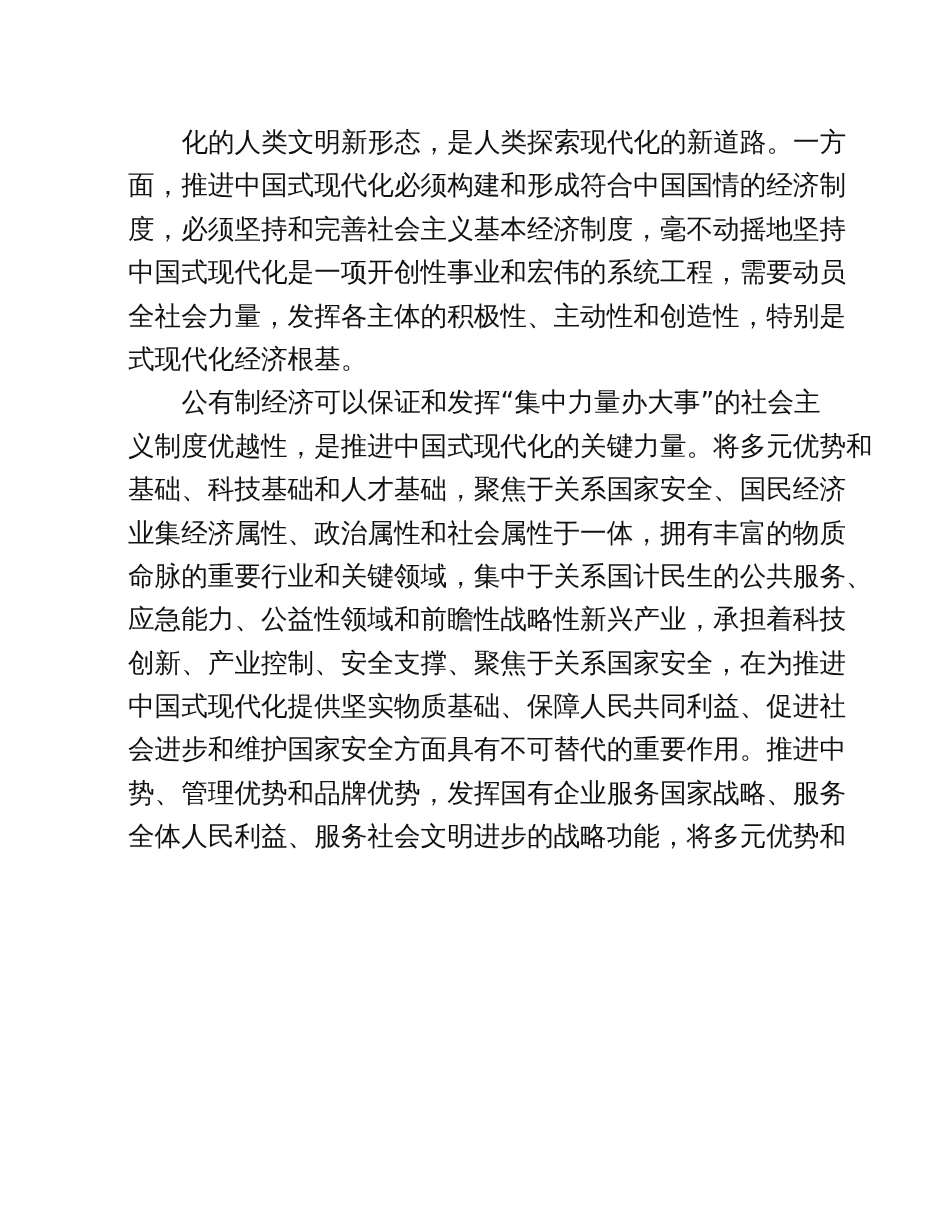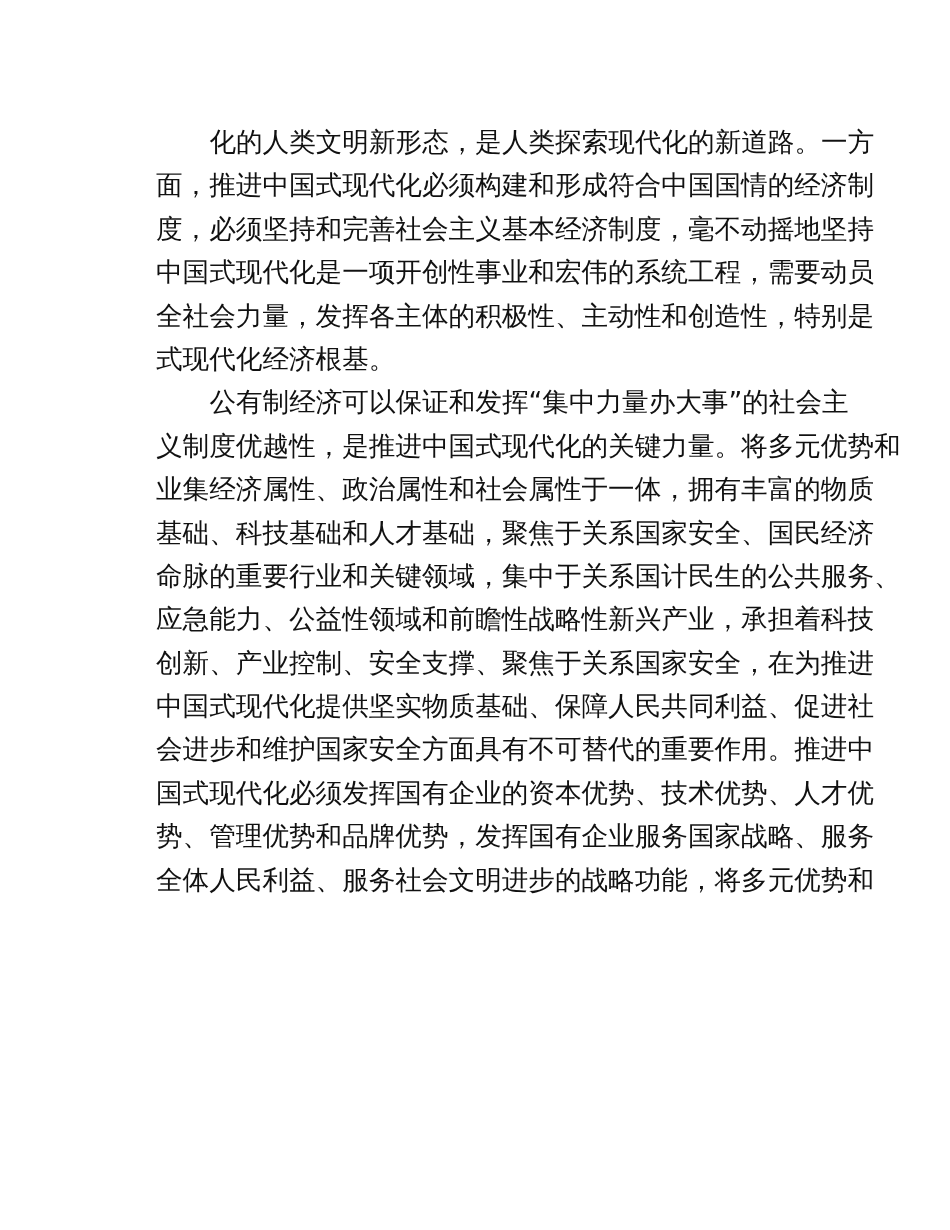--- a/index.html
+++ b/index.html
@@ -18,21 +18,21 @@
     .page {
       position: absolute;
       left: 0;
       top: 0;
       width: 950px;
       height: 1230px;
       background: #ffffff;
     }
     .text-block {
       position: absolute;
-      left: 156px;
+      left: 128px;
       top: 120px;
       width: 680px;
     }
     .paragraph {
       margin: 0;
     }
     .line {
       display: block;
       height: 43.4px;
       line-height: 43.4px;
@@ -60,26 +60,25 @@
       <span class="line">中国式现代化是一项开创性事业和宏伟的系统工程，需要动员</span>
       <span class="line">全社会力量，发挥各主体的积极性、主动性和创造性，特别是</span>
       <span class="line">式现代化经济根基。</span>
     </div>
 
     <div class="para-gap"></div>
 
     <div class="paragraph">
       <span class="line indent">公有制经济可以保证和发挥“集中力量办大事”的社会主</span>
       <span class="line">义制度优越性，是推进中国式现代化的关键力量。将多元优势和</span>
+      <span class="line">基础、科技基础和人才基础，聚焦于关系国家安全、国民经济</span>
       <span class="line">业集经济属性、政治属性和社会属性于一体，拥有丰富的物质</span>
-      <span class="line">基础、科技基础和人才基础，聚焦于关系国家安全、国民经济</span>
       <span class="line">命脉的重要行业和关键领域，集中于关系国计民生的公共服务、</span>
       <span class="line">应急能力、公益性领域和前瞻性战略性新兴产业，承担着科技</span>
       <span class="line">创新、产业控制、安全支撑、聚焦于关系国家安全，在为推进</span>
       <span class="line">中国式现代化提供坚实物质基础、保障人民共同利益、促进社</span>
       <span class="line">会进步和维护国家安全方面具有不可替代的重要作用。推进中</span>
-      <span class="line">国式现代化必须发挥国有企业的资本优势、技术优势、人才优</span>
       <span class="line">势、管理优势和品牌优势，发挥国有企业服务国家战略、服务</span>
       <span class="line">全体人民利益、服务社会文明进步的战略功能，将多元优势和</span>
     </div>
 
   </div>
 </div>
 
 </body></html>

